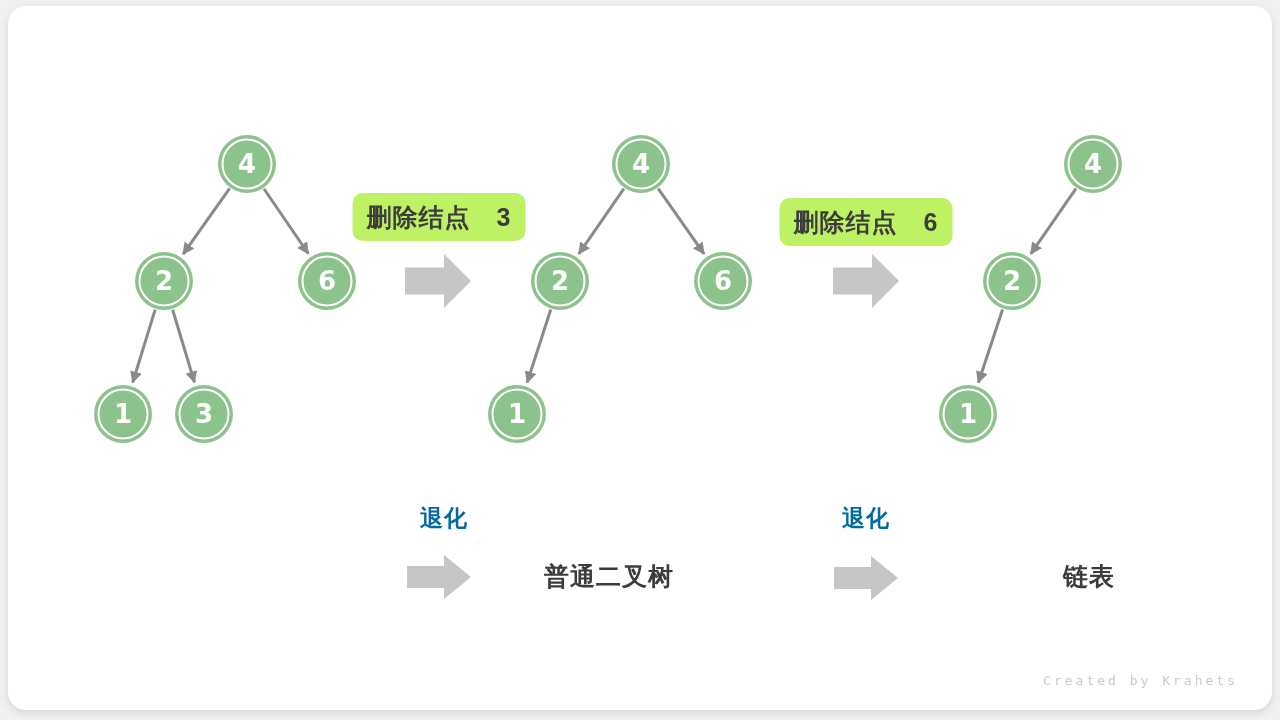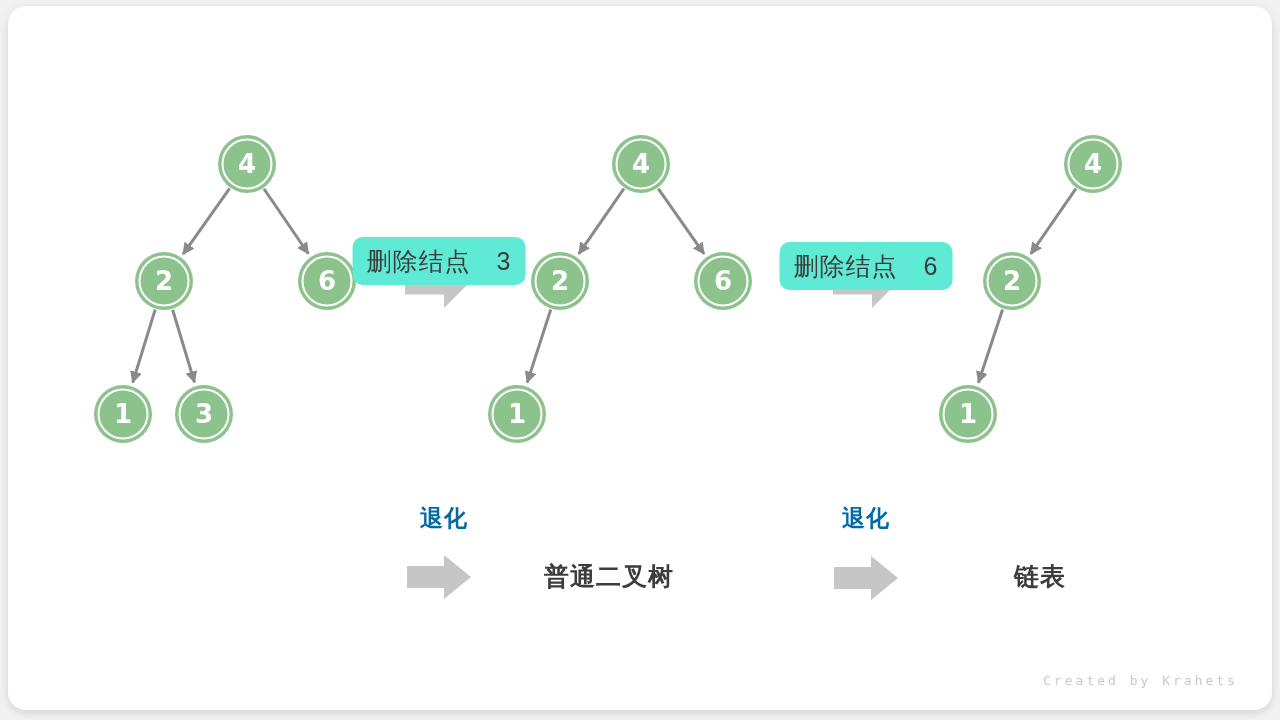--- a/index.html
+++ b/index.html
@@ -8,26 +8,25 @@
     font-family:"Liberation Sans","DejaVu Sans",sans-serif;
   }
   .card{
     position:absolute;left:8px;top:6px;right:8px;bottom:10px;
     background:#ffffff;border-radius:18px;
     box-shadow:0 3px 8px rgba(0,0,0,0.12);
   }
   svg.diagram{position:absolute;left:0;top:0;width:1280px;height:720px;}
   .tlabel{
     position:absolute;transform:translate(-50%,-50%);
-    background:#5eead4;border-radius:10px;
+    background:#bef264;border-radius:10px;
     height:48px;min-width:166px;padding:0 14px;box-sizing:border-box;
     display:flex;align-items:center;justify-content:center;
-    font-size:25px;font-weight:normal;color:#3c3c3c;letter-spacing:1px;
+    font-size:25px;font-weight:bold;color:#3c3c3c;letter-spacing:1px;
     white-space:pre;
-    margin-top:44px;
   }
   .stage-label{
     position:absolute;transform:translate(-50%,-50%);
     font-size:25px;font-weight:bold;color:#3c3c3c;letter-spacing:1px;
     white-space:nowrap;
   }
   .degrade-label{
     position:absolute;transform:translate(-50%,-50%);
     font-size:23px;font-weight:bold;color:#0369a1;letter-spacing:1px;
     white-space:nowrap;
@@ -135,16 +134,16 @@
 
   <div class="tlabel" style="left:866px;top:222px;">删除结点　6</div>
 
   <div class="degrade-label" style="left:444px;top:518px;">退化</div>
 
   <div class="degrade-label" style="left:866px;top:518px;">退化</div>
 
 
   <div class="stage-label" style="left:609px;top:576px;">普通二叉树</div>
 
-  <div class="stage-label" style="left:1040px;top:576px;">链表</div>
+  <div class="stage-label" style="left:1089px;top:576px;">链表</div>
 
   <div class="watermark">Created by Krahets</div>
 </div>
 
 </body></html>

